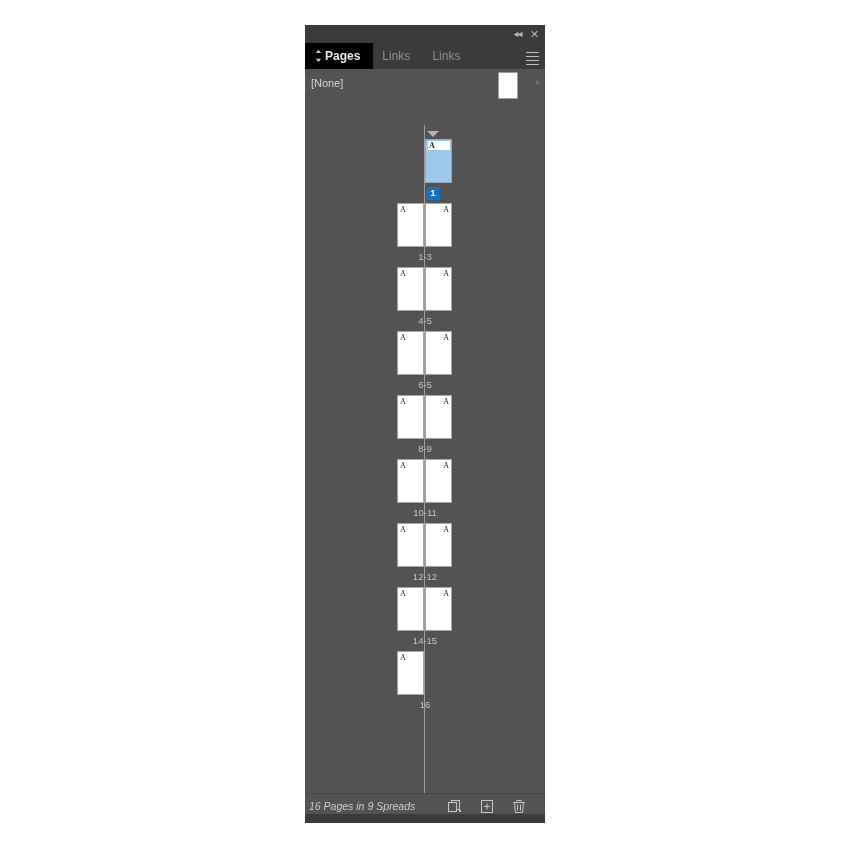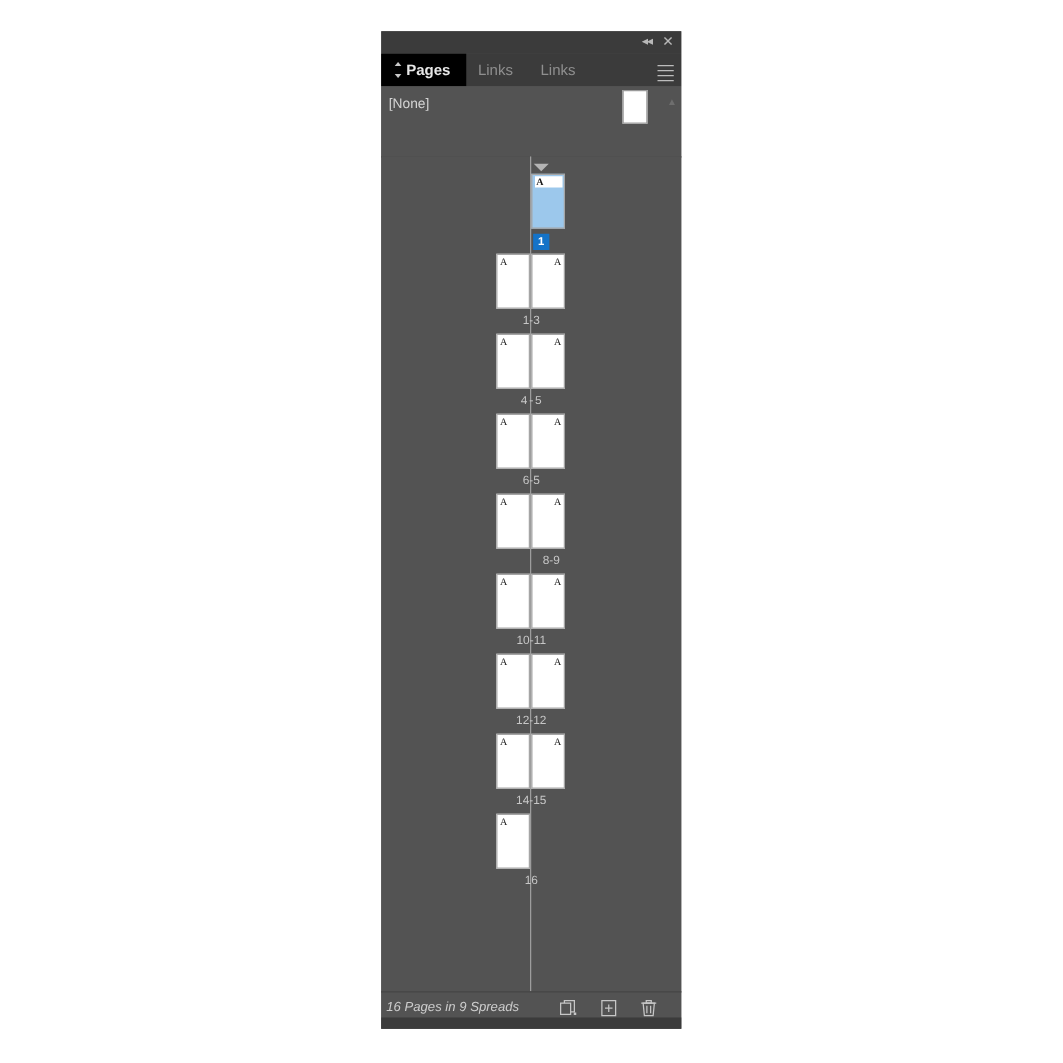--- a/index.html
+++ b/index.html
@@ -322,39 +322,39 @@
           </div>
           <div class="plabel" style="top: 48px; left: 0px;">1-3</div>
         </div>
         <div class="spread" style="top: 142px;">
           <div class="pagebox" style="left: 92px; top: 0px;">
             <span class="ptag left">A</span>
           </div>
           <div class="pagebox" style="left: 120px; top: 0px;">
             <span class="ptag right">A</span>
           </div>
-          <div class="plabel" style="top: 48px; left: 0px; font-family: Liberation Mono, monospace;">4-5</div>
+          <div class="plabel" style="top: 48px; left: 0px;">4-5</div>
         </div>
         <div class="spread" style="top: 206px;">
           <div class="pagebox" style="left: 92px; top: 0px;">
             <span class="ptag left">A</span>
           </div>
           <div class="pagebox" style="left: 120px; top: 0px;">
             <span class="ptag right">A</span>
           </div>
           <div class="plabel" style="top: 48px; left: 0px;">6-5</div>
         </div>
         <div class="spread" style="top: 270px;">
           <div class="pagebox" style="left: 92px; top: 0px;">
             <span class="ptag left">A</span>
           </div>
           <div class="pagebox" style="left: 120px; top: 0px;">
             <span class="ptag right">A</span>
           </div>
-          <div class="plabel" style="top: 48px; left: 0px; padding-left: 16px;">8-9</div>
+          <div class="plabel" style="top: 48px; left: 0px;">8-9</div>
         </div>
         <div class="spread" style="top: 334px;">
           <div class="pagebox" style="left: 92px; top: 0px;">
             <span class="ptag left">A</span>
           </div>
           <div class="pagebox" style="left: 120px; top: 0px;">
             <span class="ptag right">A</span>
           </div>
           <div class="plabel" style="top: 48px; left: 0px;">10-11</div>
         </div>

